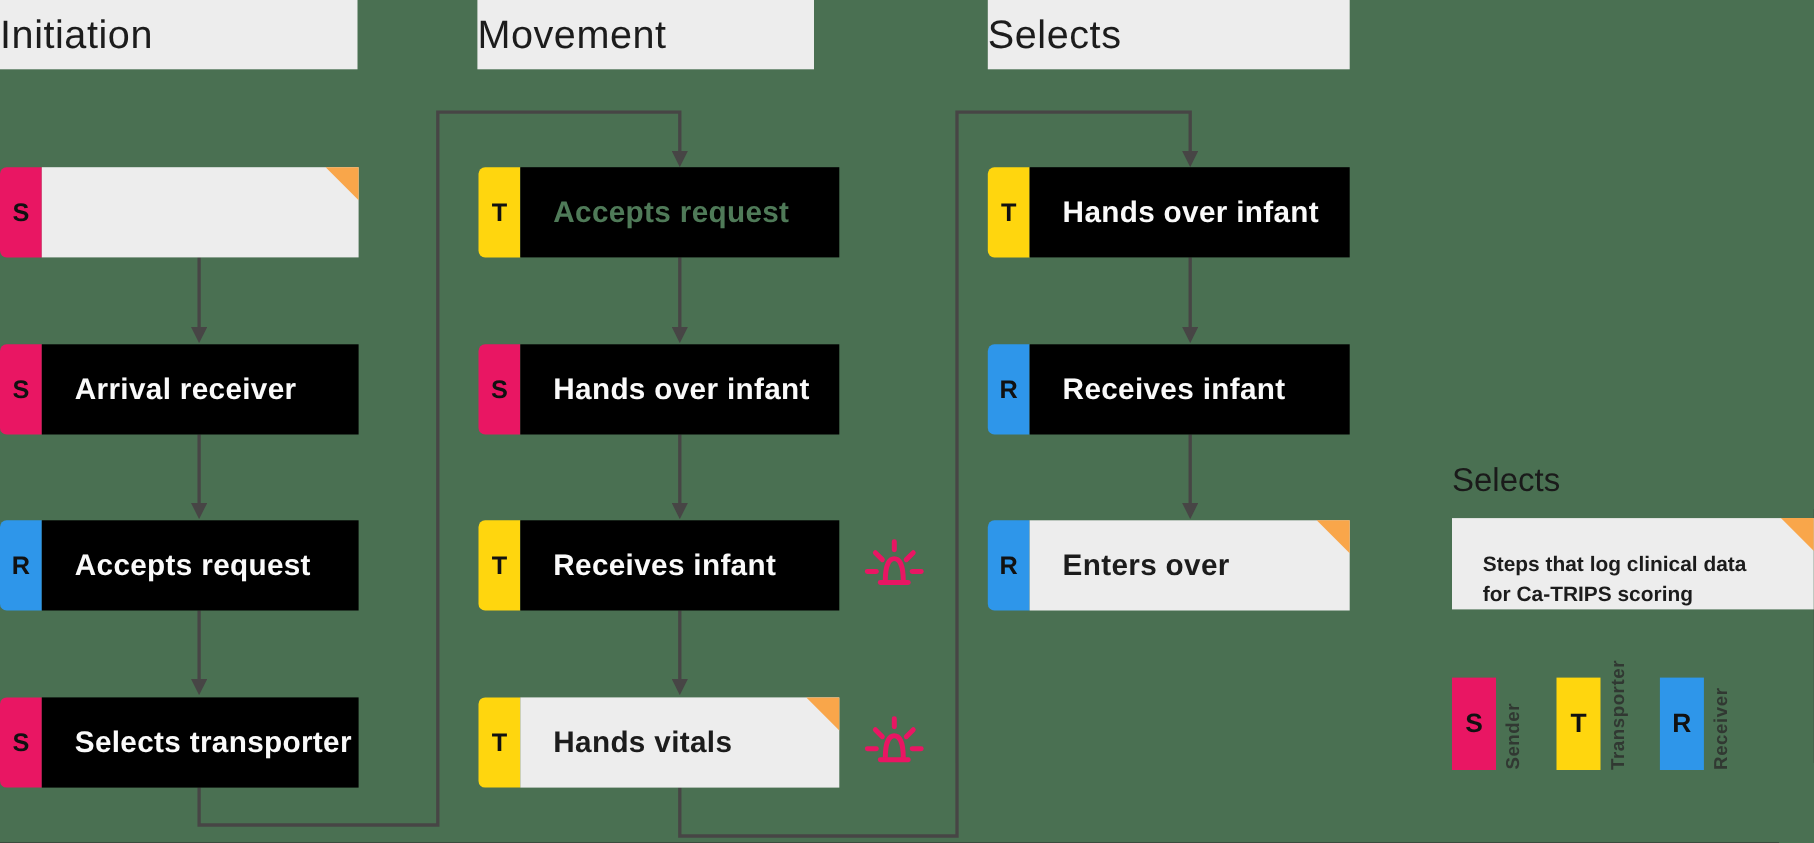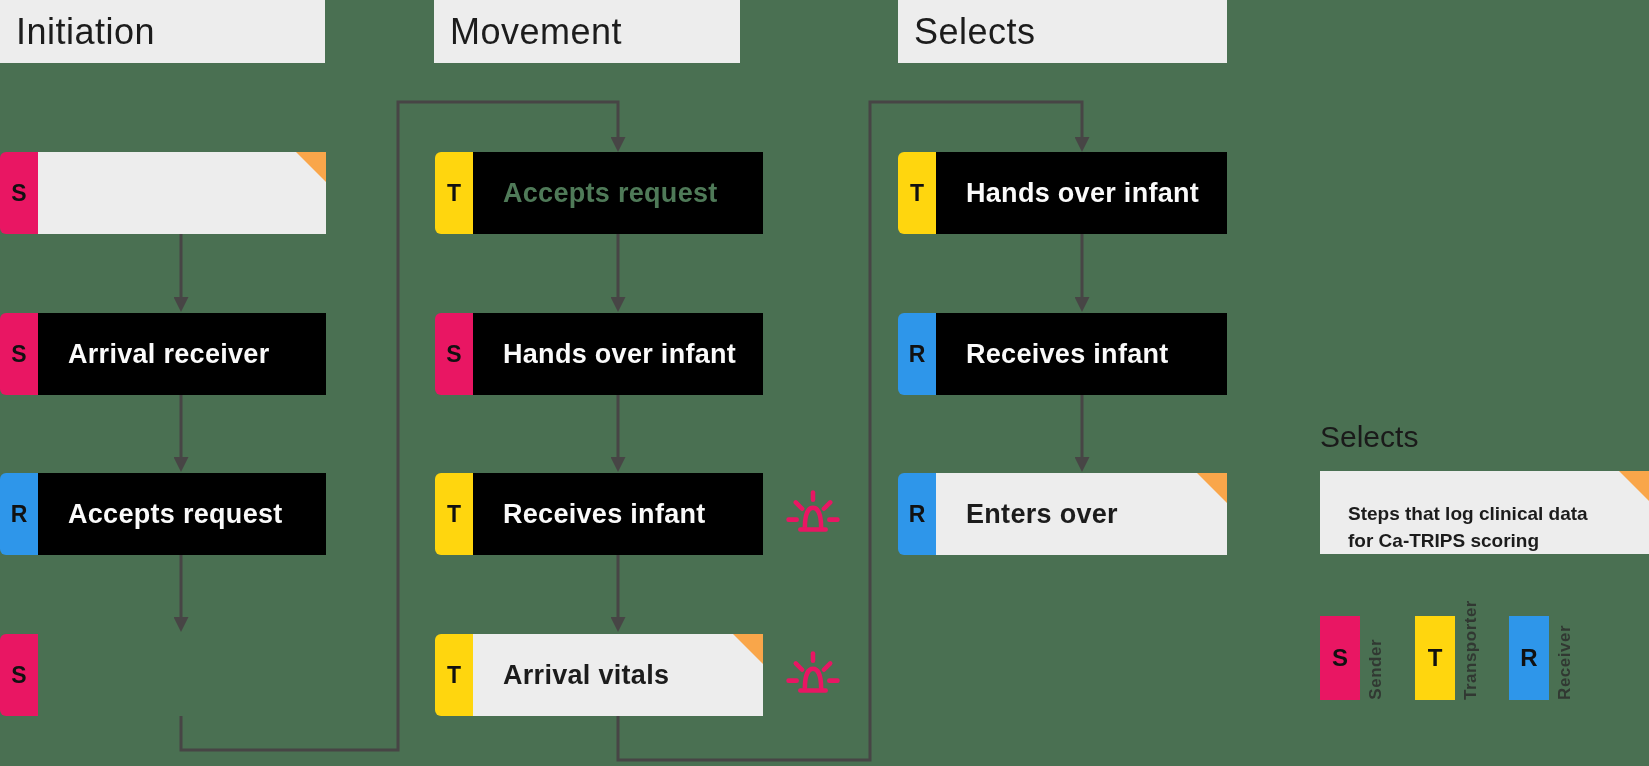--- a/index.html
+++ b/index.html
@@ -7,21 +7,21 @@
     position:relative;
     width:1649px;height:766px;
     background:var(--background,#4a7052);
     font-family:"Liberation Sans", sans-serif;
     overflow:hidden;
   }
   .col-header{
     position:absolute;top:0;height:63px;
     background:var(--box-light,#ededed);
     display:flex;align-items:center;
-    padding-left:16px;box-sizing:border-box;
+    box-sizing:border-box;
     color:#1c1c1c;font-size:36px;font-weight:400;letter-spacing:.5px;
   }
   .step{
     position:absolute;height:82px;
     display:flex;align-items:stretch;
   }
   .step .badge{
     width:38px;flex:0 0 38px;
     display:flex;align-items:center;justify-content:center;
     font-size:23px;font-weight:700;color:#111;
@@ -133,20 +133,23 @@
         <span>R</span>
       </div>
     <div class="body">
         <span>Accepts request</span>
       </div>
   </div>
   <div class="step dark" style="left:0;top:634px;width:326px">
     <div class="badge role-S">
         <span>S</span>
       </div>
+    <div class="body">
+        <span>Selects transporter</span>
+      </div>
   </div>
 
   <div class="step dark muted" style="left:435px;top:152px;width:328px">
     <div class="badge role-T">
         <span>T</span>
       </div>
     <div class="body">
         <span>Accepts request</span>
       </div>
   </div>
@@ -164,21 +167,21 @@
       </div>
     <div class="body">
         <span>Receives infant</span>
       </div>
   </div>
   <div class="step light" style="left:435px;top:634px;width:328px">
     <div class="badge role-T">
         <span>T</span>
       </div>
     <div class="body">
-        <span>Arrival vitals</span>
+        <span>Hands vitals</span>
       <div class="corner"></div>
     </div>
   </div>
 
   <svg class="siren" style="left:784px;top:487px" viewBox="0 0 64 64">
     <g stroke="var(--sender-pink,#e91663)" stroke-width="5" stroke-linecap="round" fill="none">
       <path d="M23 45 C23 29 27 23 32 23 C37 23 41 29 41 45"></path>
       <line x1="18" y1="47" x2="46" y2="47"></line>
       <line x1="5" y1="36" x2="14" y2="36"></line>
       <line x1="50" y1="36" x2="59" y2="36"></line>

